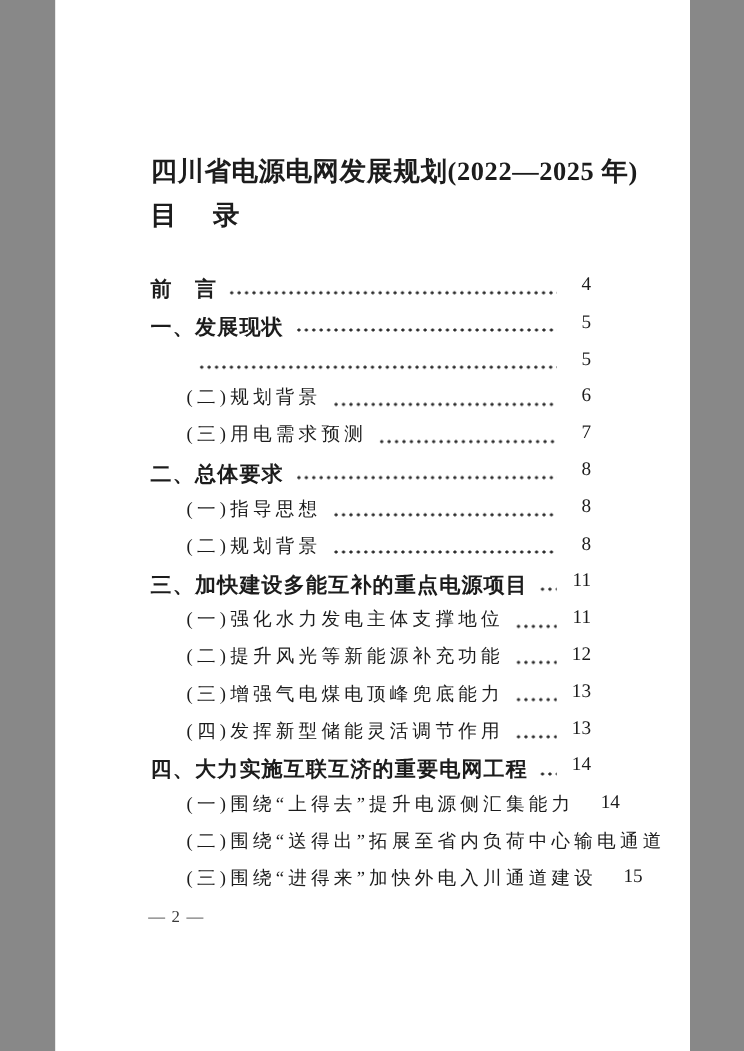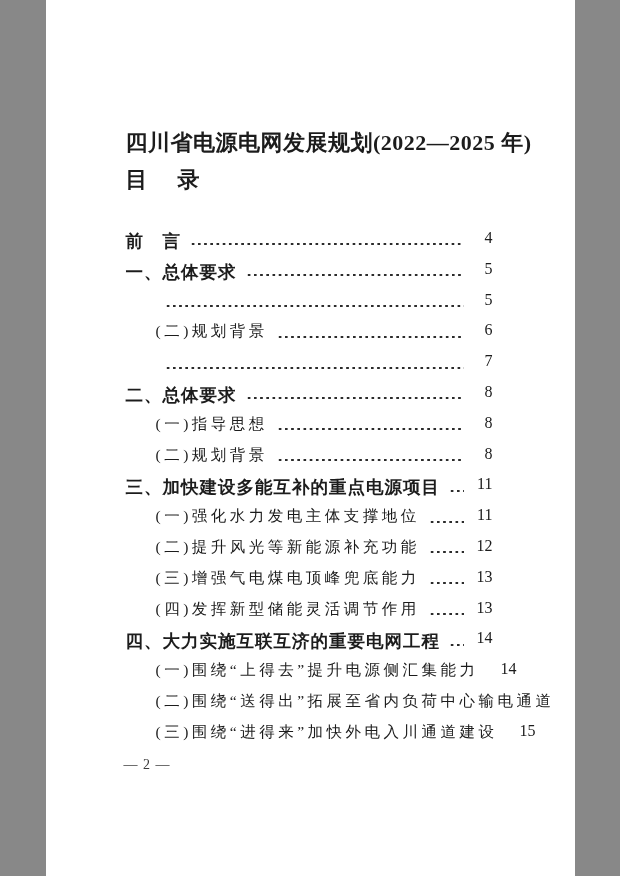--- a/index.html
+++ b/index.html
@@ -87,37 +87,38 @@
   <div class="toc-heading">目　录</div>
 
   <div class="toc-list">
   <div class="toc-row lvl-chapter">
     <span class="toc-label">前　言</span>
     <span class="toc-dots"></span>
     <span class="toc-page">4</span>
   </div>
 
   <div class="toc-row lvl-chapter">
-    <span class="toc-label">一、总体要求</span>
+    <span class="toc-label">一、发展现状</span>
     <span class="toc-dots"></span>
     <span class="toc-page">5</span>
   </div>
 
   <div class="toc-row lvl-section">
     <span class="toc-dots"></span>
     <span class="toc-page">5</span>
   </div>
 
   <div class="toc-row lvl-section">
     <span class="toc-label">(二)规划背景</span>
     <span class="toc-dots"></span>
     <span class="toc-page">6</span>
   </div>
 
   <div class="toc-row lvl-section">
+    <span class="toc-label">(三)用电需求预测</span>
     <span class="toc-dots"></span>
     <span class="toc-page">7</span>
   </div>
 
   <div class="toc-row lvl-chapter">
     <span class="toc-label">二、总体要求</span>
     <span class="toc-dots"></span>
     <span class="toc-page">8</span>
   </div>
 

